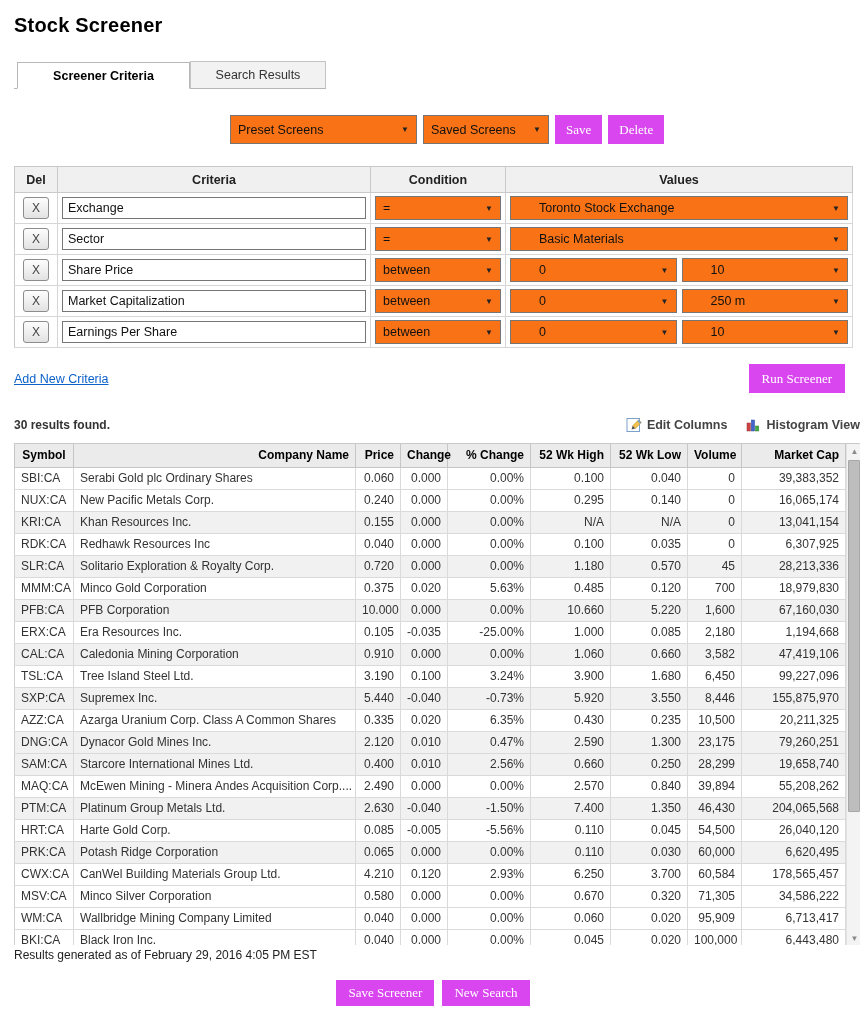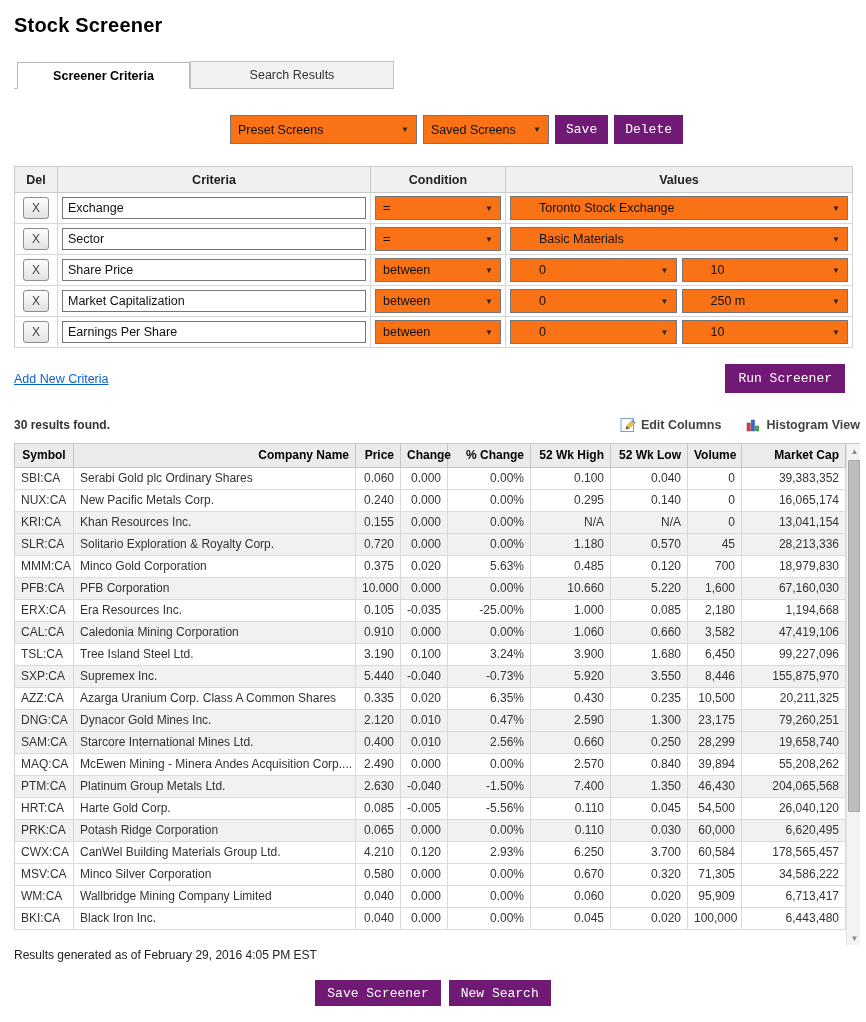--- a/index.html
+++ b/index.html
@@ -6,29 +6,29 @@
   html,body { background:#fff; width:866px; }
   body { font-family:"Liberation Sans","DejaVu Sans",sans-serif; color:#222; }
   .page { padding-left:14px; width:866px; }
 
   h1.title { font-size:20px; font-weight:bold; color:#000; margin-top:14px; letter-spacing:.2px; }
 
   
   .tabbar { margin-top:24px; display:flex; align-items:flex-end; width:fit-content; padding-left:3px; border-bottom:1px solid #b7b7b7; }
   .tab { height:27px; line-height:26px; text-align:center; font-size:12.5px; cursor:pointer; }
   .tab.active { width:173px; background:#fff; border:1px solid #b7b7b7; border-bottom:1px solid #fff; margin-bottom:-1px; font-weight:bold; color:#000; }
-  .tab.inactive { width:204px; background:#f2f2f2; border:1px solid #c4c4c4; border-bottom:none; color:#333; }
+  .tab.inactive { width:136px; background:#f2f2f2; border:1px solid #c4c4c4; border-bottom:none; color:#333; }
 
   
   .controls { margin-top:26px; margin-left:216px; display:flex; gap:6px; align-items:center; height:29px; }
   .sel { background:#f97316; border:1px solid #767676; height:100%; display:flex; align-items:center; justify-content:space-between; padding:0 7px; font-size:12.5px; color:#111; cursor:default; }
   .sel .arr { font-size:8px; color:#222; margin-left:8px; }
   .sel-preset { width:187px; height:29px; }
   .sel-saved  { width:126px; height:29px; }
-  .btn { background:#701a75; color:#fff; border:none; font-size:13px; font-family:Liberation Mono, monospace; padding:0 11px; height:29px; cursor:pointer; }
+  .btn { background:#d946ef; color:#fff; border:none; font-size:13px; font-family:Liberation Serif, serif; padding:0 11px; height:29px; cursor:pointer; }
 
   
   table.criteria { margin-top:22px; width:838px; border-collapse:collapse; table-layout:fixed; }
   table.criteria th { background:#f0f0f0; border:1px solid #c9c9c9; font-size:12.5px; font-weight:bold; color:#222; height:26px; text-align:center; }
   table.criteria td { border:1px solid #d6d6d6; border-left:1px solid #c9c9c9; height:30px; vertical-align:middle; padding:3px 4px; background:#fff; }
   .col-del{width:43px}.col-crit{width:313px}.col-cond{width:135px}.col-vals{width:347px}
   .xbtn { display:block; margin:0 auto; width:26px; height:22px; font-size:12px; color:#444; font-family:inherit;
           background:linear-gradient(#fdfdfd,#e2e2e2); border:1px solid #8d8d8d; border-radius:3px; cursor:pointer; }
   .crit-input { width:100%; height:22px; border:1px solid #767676; font-size:12.5px; font-family:inherit; color:#111; padding:0 5px; }
   td .sel { height:24px; }
@@ -37,21 +37,21 @@
   .sel .lbl { overflow:hidden; white-space:nowrap; }
 
   
   .actions { margin-top:16px; width:831px; display:flex; justify-content:space-between; align-items:center; height:29px; }
   a.addlink { color:#0d62c9; font-size:12.5px; text-decoration:underline; cursor:pointer; }
   .run-btn { height:29px; font-size:13px; padding:0 13px; }
 
   
   .results-bar { margin-top:24px; width:846px; display:flex; justify-content:space-between; align-items:center;font-weight:bold; }
   .count { font-size:12px; color:#333; }
-  .viewlinks { display:flex; gap:24px; align-items:flex-start; }
+  .viewlinks { display:flex; gap:18px; align-items:flex-start; }
   .viewlink { display:flex; align-items:center; gap:5px; font-size:12.5px; color:#444; cursor:pointer; }
 
   
   .results-wrap { margin-top:10px; width:846px; height:502px; display:flex; overflow:hidden; border-top:1px solid #c9c9c9; }
   table.results { width:831px; border-collapse:collapse; table-layout:fixed; align-self:flex-start; }
   table.results th { background:#ebebeb; border:1px solid #c6c6c6; border-top:none; font-size:12px; font-weight:bold; color:#000; height:23px; padding:0 6px; cursor:pointer; }
   table.results td { border:1px solid #dadada; border-left:1px solid #d0d0d0; font-size:12px; color:#333; height:22px; padding:0 6px; background:#fff; white-space:nowrap; overflow:hidden; }
   tr.alt td { background:#f1f1f1; }
   .c-sym{width:59px}.c-name{width:282px}.c-price{width:45px}.c-chg{width:47px}.c-pct{width:83px}.c-high{width:80px}.c-low{width:77px}.c-vol{width:54px}.c-cap{width:104px}
   th.h-sym{text-align:center} th.h-name,th.h-num{text-align:right}
@@ -310,20 +310,31 @@
             <td class="t-left">KRI:CA</td>
             <td class="t-left">Khan Resources Inc.</td>
             <td class="t-num">0.155</td>
             <td class="t-num">0.000</td>
             <td class="t-num">0.00%</td>
             <td class="t-num">N/A</td>
             <td class="t-num">N/A</td>
             <td class="t-num">0</td>
             <td class="t-num">13,041,154</td>
           </tr>
+          <tr>
+            <td class="t-left">RDK:CA</td>
+            <td class="t-left">Redhawk Resources Inc</td>
+            <td class="t-num">0.040</td>
+            <td class="t-num">0.000</td>
+            <td class="t-num">0.00%</td>
+            <td class="t-num">0.100</td>
+            <td class="t-num">0.035</td>
+            <td class="t-num">0</td>
+            <td class="t-num">6,307,925</td>
+          </tr>
           <tr class="alt">
             <td class="t-left">SLR:CA</td>
             <td class="t-left">Solitario Exploration &amp; Royalty Corp.</td>
             <td class="t-num">0.720</td>
             <td class="t-num">0.000</td>
             <td class="t-num">0.00%</td>
             <td class="t-num">1.180</td>
             <td class="t-num">0.570</td>
             <td class="t-num">45</td>
             <td class="t-num">28,213,336</td>

